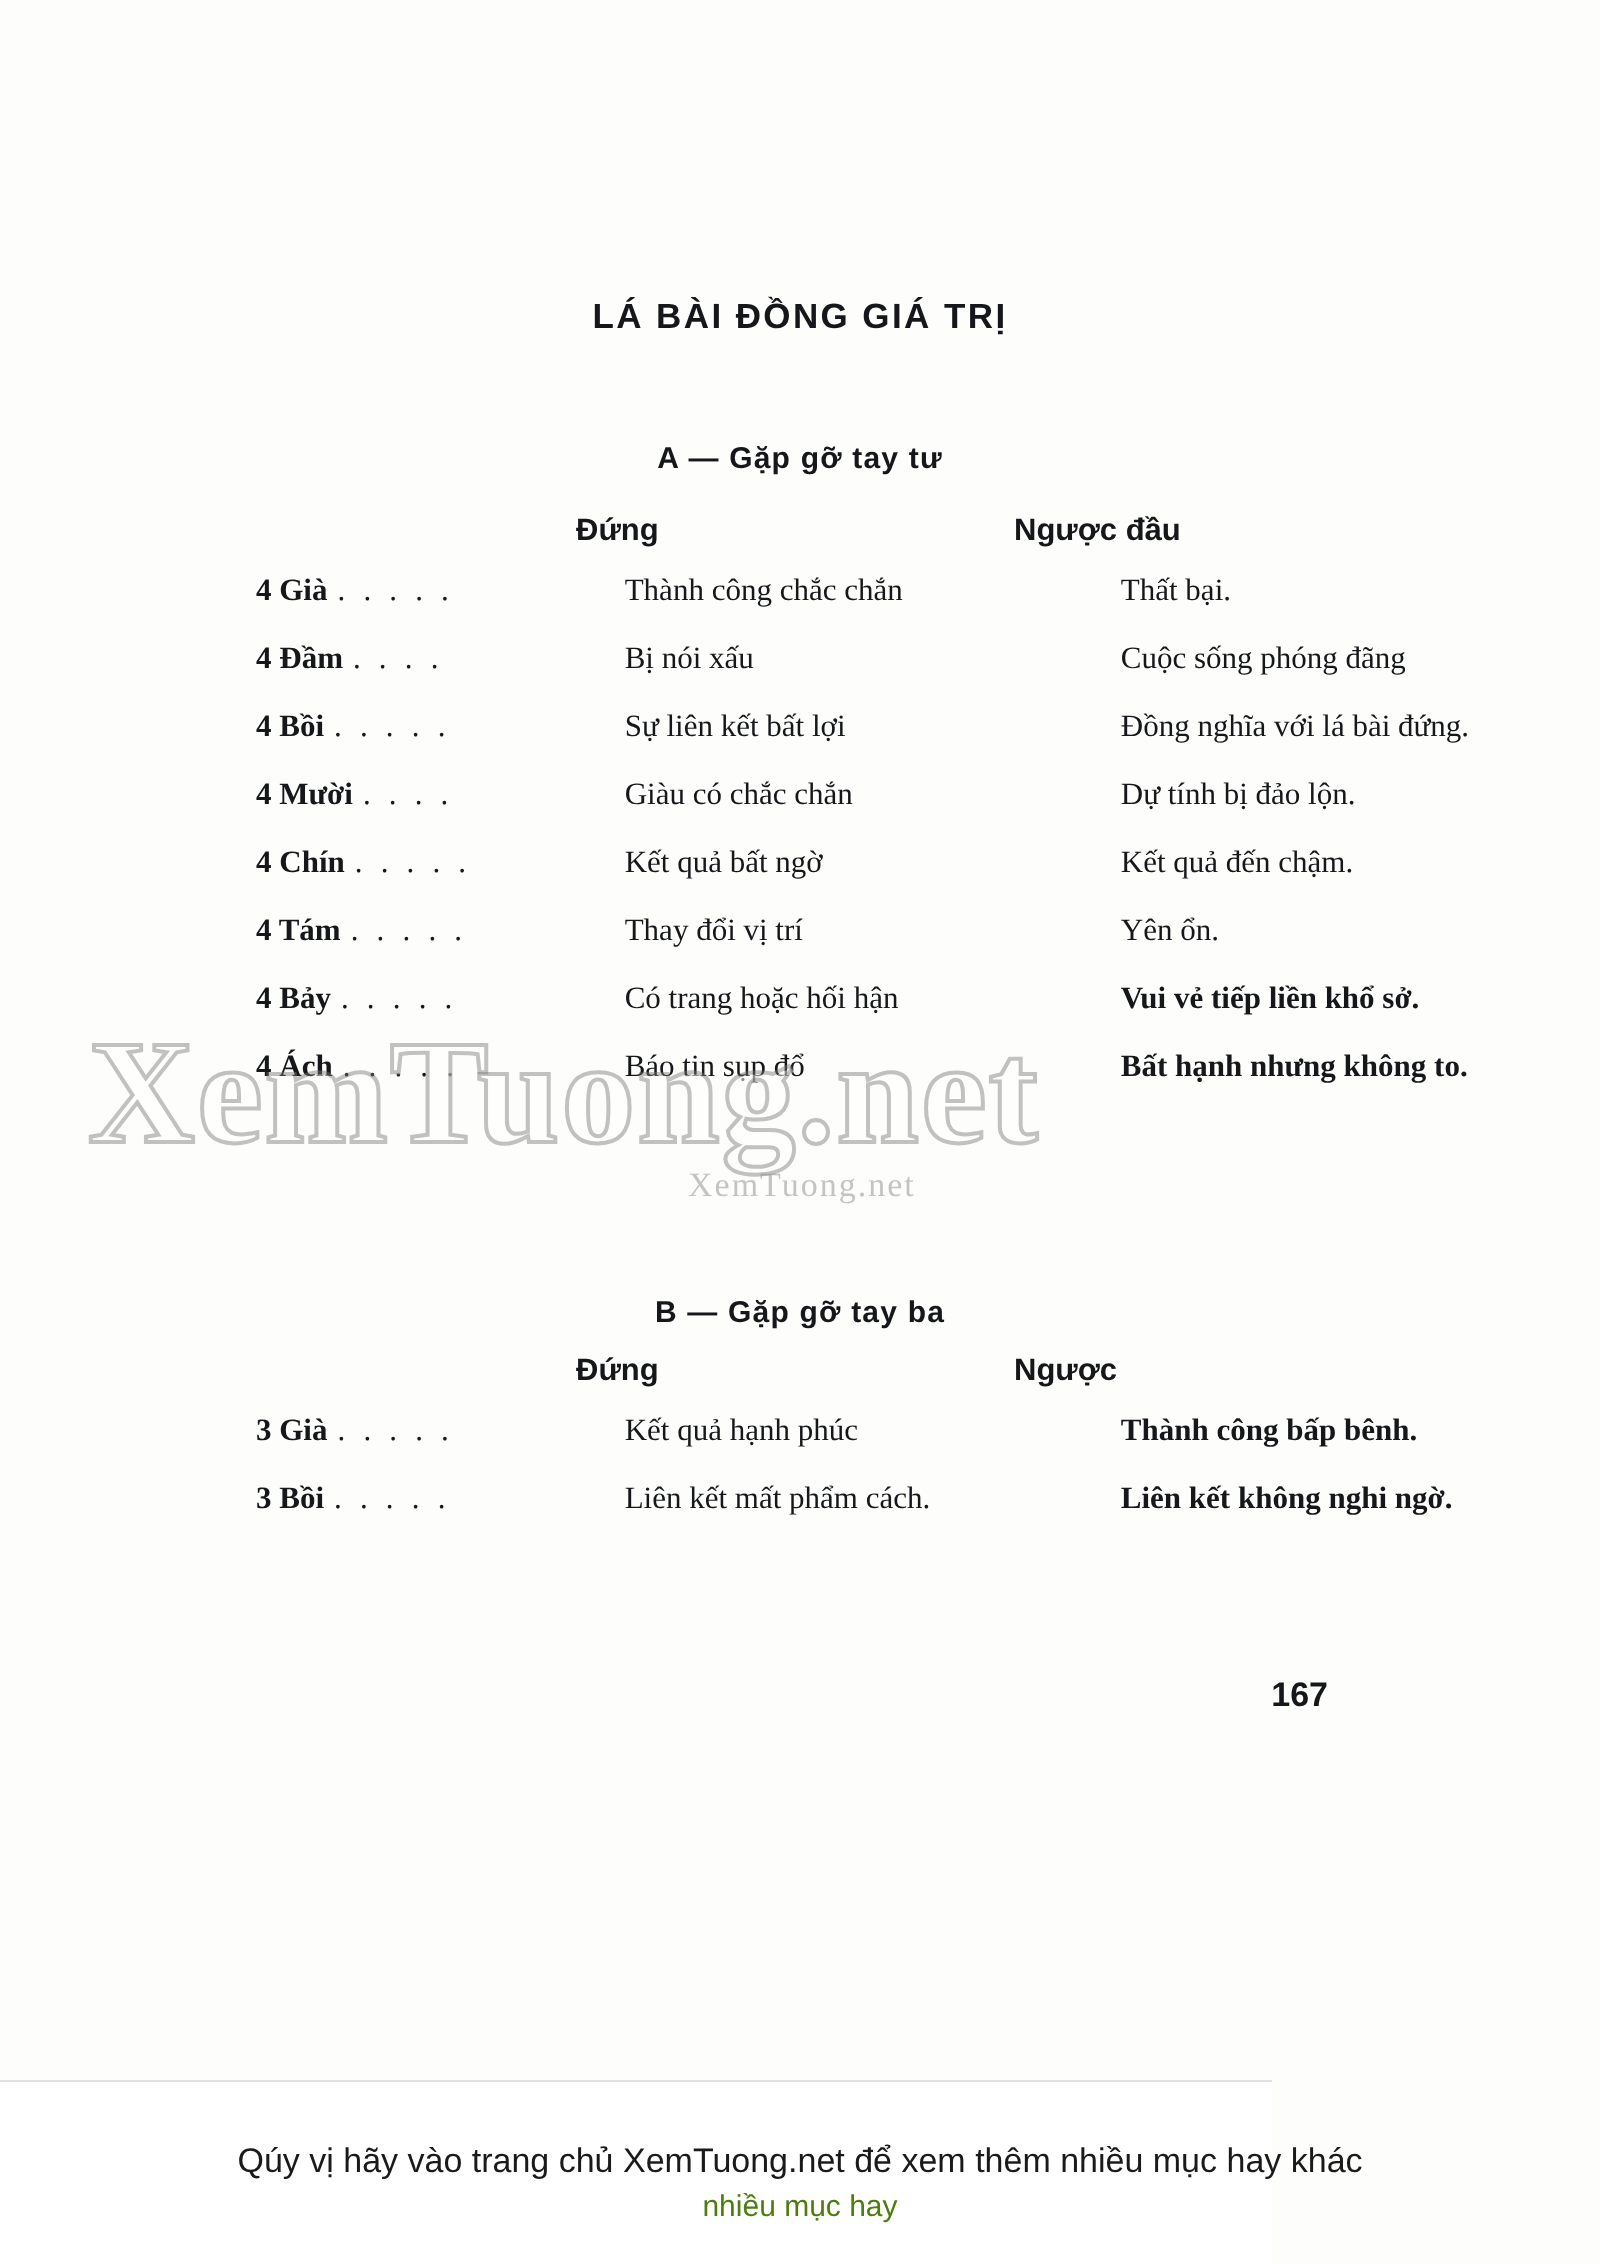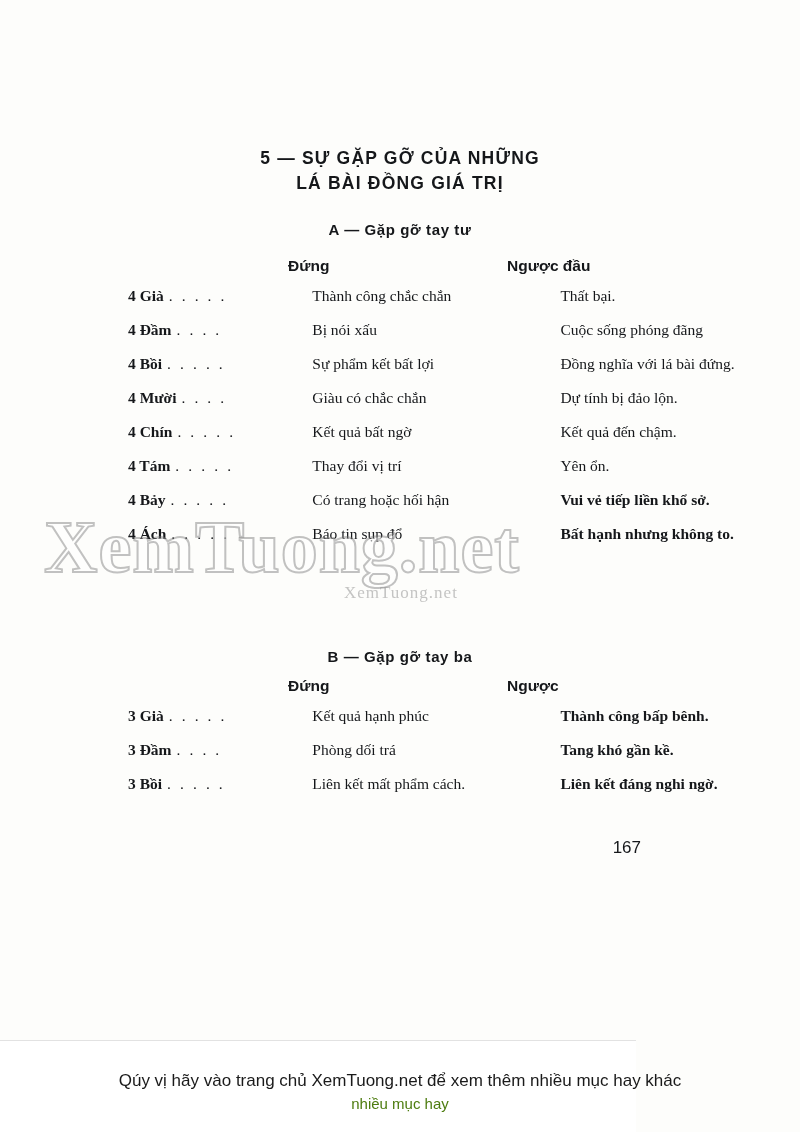--- a/index.html
+++ b/index.html
@@ -121,24 +121,24 @@
     font-family: "Liberation Serif", serif;
     text-align: justify;
     margin-left: 44px;
   }
   td.reversed.strong, td.upright.strong {
     font-weight: bold;
   }
 
   .page-number {
     position: absolute;
-    right: 159px;
+    right: 136px;
     top: 838px;
     font-family: "Liberation Sans", sans-serif;
-    font-weight: normal;
+    font-weight: bold;
     font-size: 17px;
     color: #15171a;
   }
 
   
   .watermark {
     position: absolute;
     left: 44px;
     top: 505px;
     width: 712px;
@@ -197,21 +197,20 @@
   }
 </style>
 </head>
 <body>
 
 <div class="page">
 
   <div class="content">
 
     <div class="title-block">
-      <div class="title-line">5 — SỰ GẶP GỠ CỦA NHỮNG</div>
       <div class="title-line">LÁ BÀI ĐỒNG GIÁ TRỊ</div>
     </div>
 
     <div class="section-head section-a">A — Gặp gỡ tay tư</div>
 
     <div class="col-heads a">
       <span class="h-up">Đứng</span>
       <span class="h-rev">Ngược đầu</span>
     </div>
 
@@ -222,21 +221,21 @@
           <td class="upright">Thành công chắc chắn</td>
           <td class="reversed">Thất bại.</td>
         </tr>
         <tr>
           <td class="card"><span>4 Đầm</span><span class="dots">. . . .</span></td>
           <td class="upright">Bị nói xấu</td>
           <td class="reversed">Cuộc sống phóng đãng</td>
         </tr>
         <tr>
           <td class="card"><span>4 Bồi</span><span class="dots">. . . . .</span></td>
-          <td class="upright">Sự phẩm kết bất lợi</td>
+          <td class="upright">Sự liên kết bất lợi</td>
           <td class="reversed">Đồng nghĩa với lá bài đứng.</td>
         </tr>
         <tr>
           <td class="card"><span>4 Mười</span><span class="dots">. . . .</span></td>
           <td class="upright">Giàu có chắc chắn</td>
           <td class="reversed">Dự tính bị đảo lộn.</td>
         </tr>
         <tr>
           <td class="card"><span>4 Chín</span><span class="dots">. . . . .</span></td>
           <td class="upright">Kết quả bất ngờ</td>
@@ -268,28 +267,23 @@
     </div>
 
     <table class="rows b">
       <tbody>
         <tr>
           <td class="card"><span>3 Già</span><span class="dots">. . . . .</span></td>
           <td class="upright">Kết quả hạnh phúc</td>
           <td class="reversed strong">Thành công bấp bênh.</td>
         </tr>
         <tr>
-          <td class="card"><span>3 Đầm</span><span class="dots">. . . .</span></td>
-          <td class="upright">Phòng dối trá</td>
-          <td class="reversed strong">Tang khó gần kề.</td>
-        </tr>
-        <tr>
           <td class="card"><span>3 Bồi</span><span class="dots">. . . . .</span></td>
           <td class="upright">Liên kết mất phẩm cách.</td>
-          <td class="reversed strong">Liên kết đáng nghi ngờ.</td>
+          <td class="reversed strong">Liên kết không nghi ngờ.</td>
         </tr>
       </tbody>
     </table>
 
     <div class="page-number">167</div>
 
     <div class="watermark">
       <div class="wm-text">XemTuong.net</div>
       <div class="wm-sub">XemTuong.net</div>
     </div>

